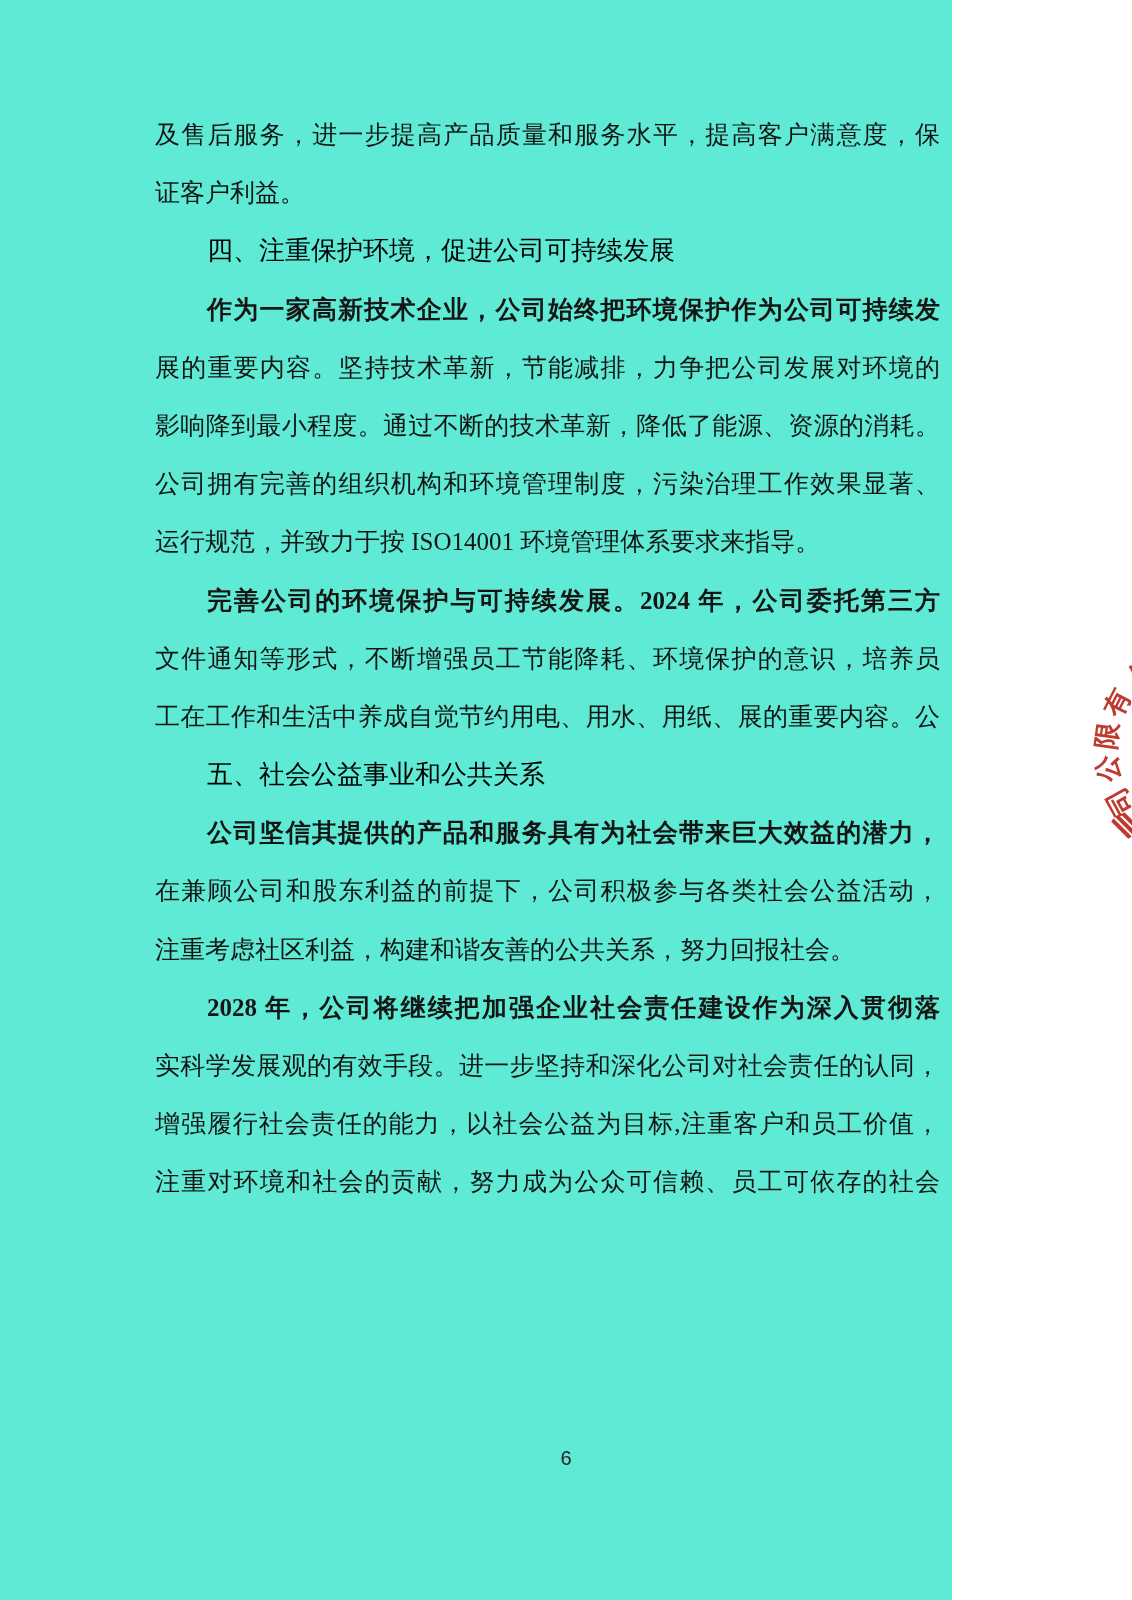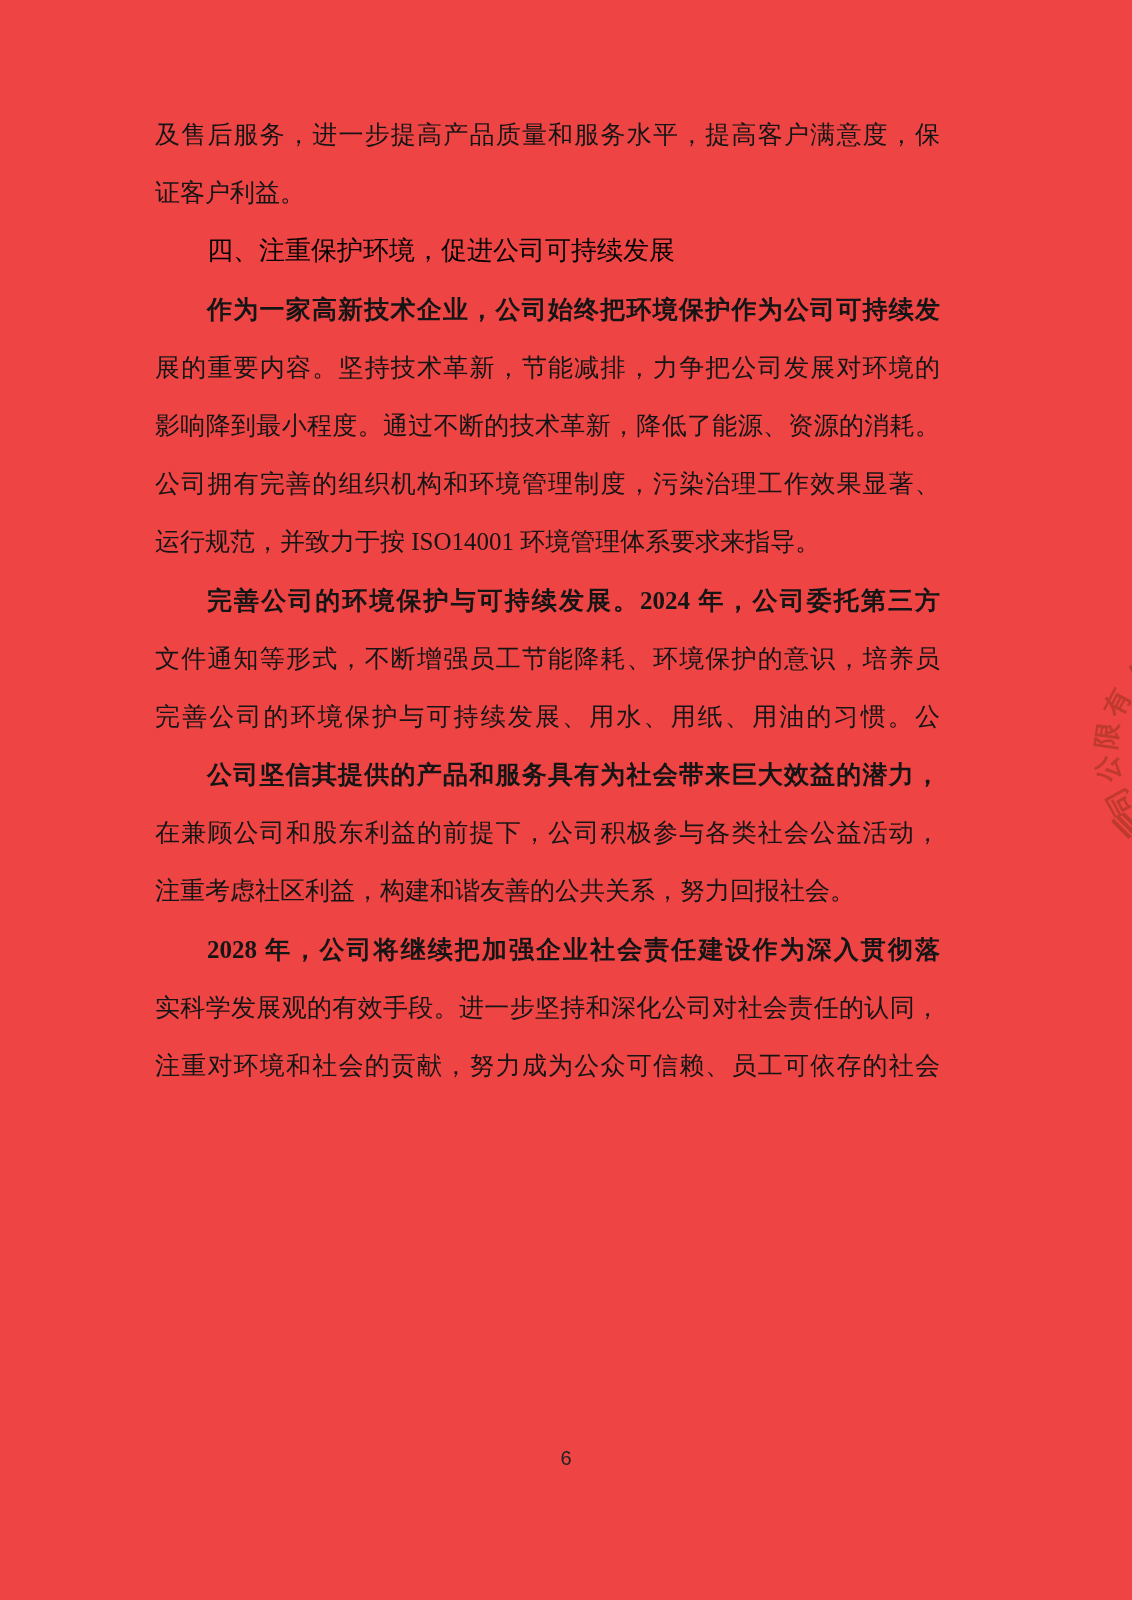--- a/index.html
+++ b/index.html
@@ -5,22 +5,22 @@
   html, body { margin: 0; padding: 0; }
   body {
     width: 1132px; height: 1600px;
     background: #ffffff;
     position: relative;
     overflow: hidden;
     font-family: "Liberation Serif", "DejaVu Serif", serif;
   }
   .page {
     position: absolute; inset: 0;
-    width: 1132px; height: 1600px;
-    background: #ef4444;
+    width: 952px; height: 1600px;
+    background: #5eead4;
   }
   .content {
     position: absolute;
     left: 155px; top: 106px;
     width: 785px;
   }
   .line {
     height: 58.2px;
     line-height: 58.2px;
     font-size: 25px;
@@ -68,26 +68,28 @@
     <div class="line j">及售后服务，进一步提高产品质量和服务水平，提高客户满意度，保</div>
     <div class="line">证客户利益。</div>
     <div class="line heading indent">四、注重保护环境，促进公司可持续发展</div>
     <div class="line j indent">作为一家高新技术企业，公司始终把环境保护作为公司可持续发</div>
     <div class="line j">展的重要内容。坚持技术革新，节能减排，力争把公司发展对环境的</div>
     <div class="line j">影响降到最小程度。通过不断的技术革新，降低了能源、资源的消耗。</div>
     <div class="line j">公司拥有完善的组织机构和环境管理制度，污染治理工作效果显著、</div>
     <div class="line">运行规范，并致力于按 ISO14001 环境管理体系要求来指导。</div>
     <div class="line j indent">完善公司的环境保护与可持续发展。2024 年，公司委托第三方</div>
     <div class="line j">文件通知等形式，不断增强员工节能降耗、环境保护的意识，培养员</div>
-    <div class="line j">完善公司的环境保护与可持续发展、用水、用纸、用油的习惯。公</div>
+    <div class="line j">工在工作和生活中养成自觉节约用电、用水、用纸、展的重要内容。公</div>
+    <div class="line heading indent">五、社会公益事业和公共关系</div>
     <div class="line j indent">公司坚信其提供的产品和服务具有为社会带来巨大效益的潜力，</div>
     <div class="line j">在兼顾公司和股东利益的前提下，公司积极参与各类社会公益活动，</div>
     <div class="line">注重考虑社区利益，构建和谐友善的公共关系，努力回报社会。</div>
     <div class="line j indent">2028 年，公司将继续把加强企业社会责任建设作为深入贯彻落</div>
     <div class="line j">实科学发展观的有效手段。进一步坚持和深化公司对社会责任的认同，</div>
+    <div class="line j">增强履行社会责任的能力，以社会公益为目标,注重客户和员工价值，</div>
     <div class="line j">注重对环境和社会的贡献，努力成为公众可信赖、员工可依存的社会</div>
   </div>
 
   <div class="seal-wrap">
     <svg width="140" height="210" viewBox="0 0 140 210" aria-hidden="true">
       <g fill="#bf3a2e" stroke="none">
         <text class="seal-char" x="0" y="0" transform="translate(52.7,22) rotate(-49)" text-anchor="middle" dominant-baseline="middle">份</text>
         <text class="seal-char" x="0" y="0" transform="translate(27.8,54) rotate(-63)" text-anchor="middle" dominant-baseline="middle">有</text>
         <text class="seal-char" x="0" y="0" transform="translate(18,86) rotate(-82)" text-anchor="middle" dominant-baseline="middle">限</text>
         <text class="seal-char" x="0" y="0" transform="translate(18.6,118) rotate(-100)" text-anchor="middle" dominant-baseline="middle">公</text>

